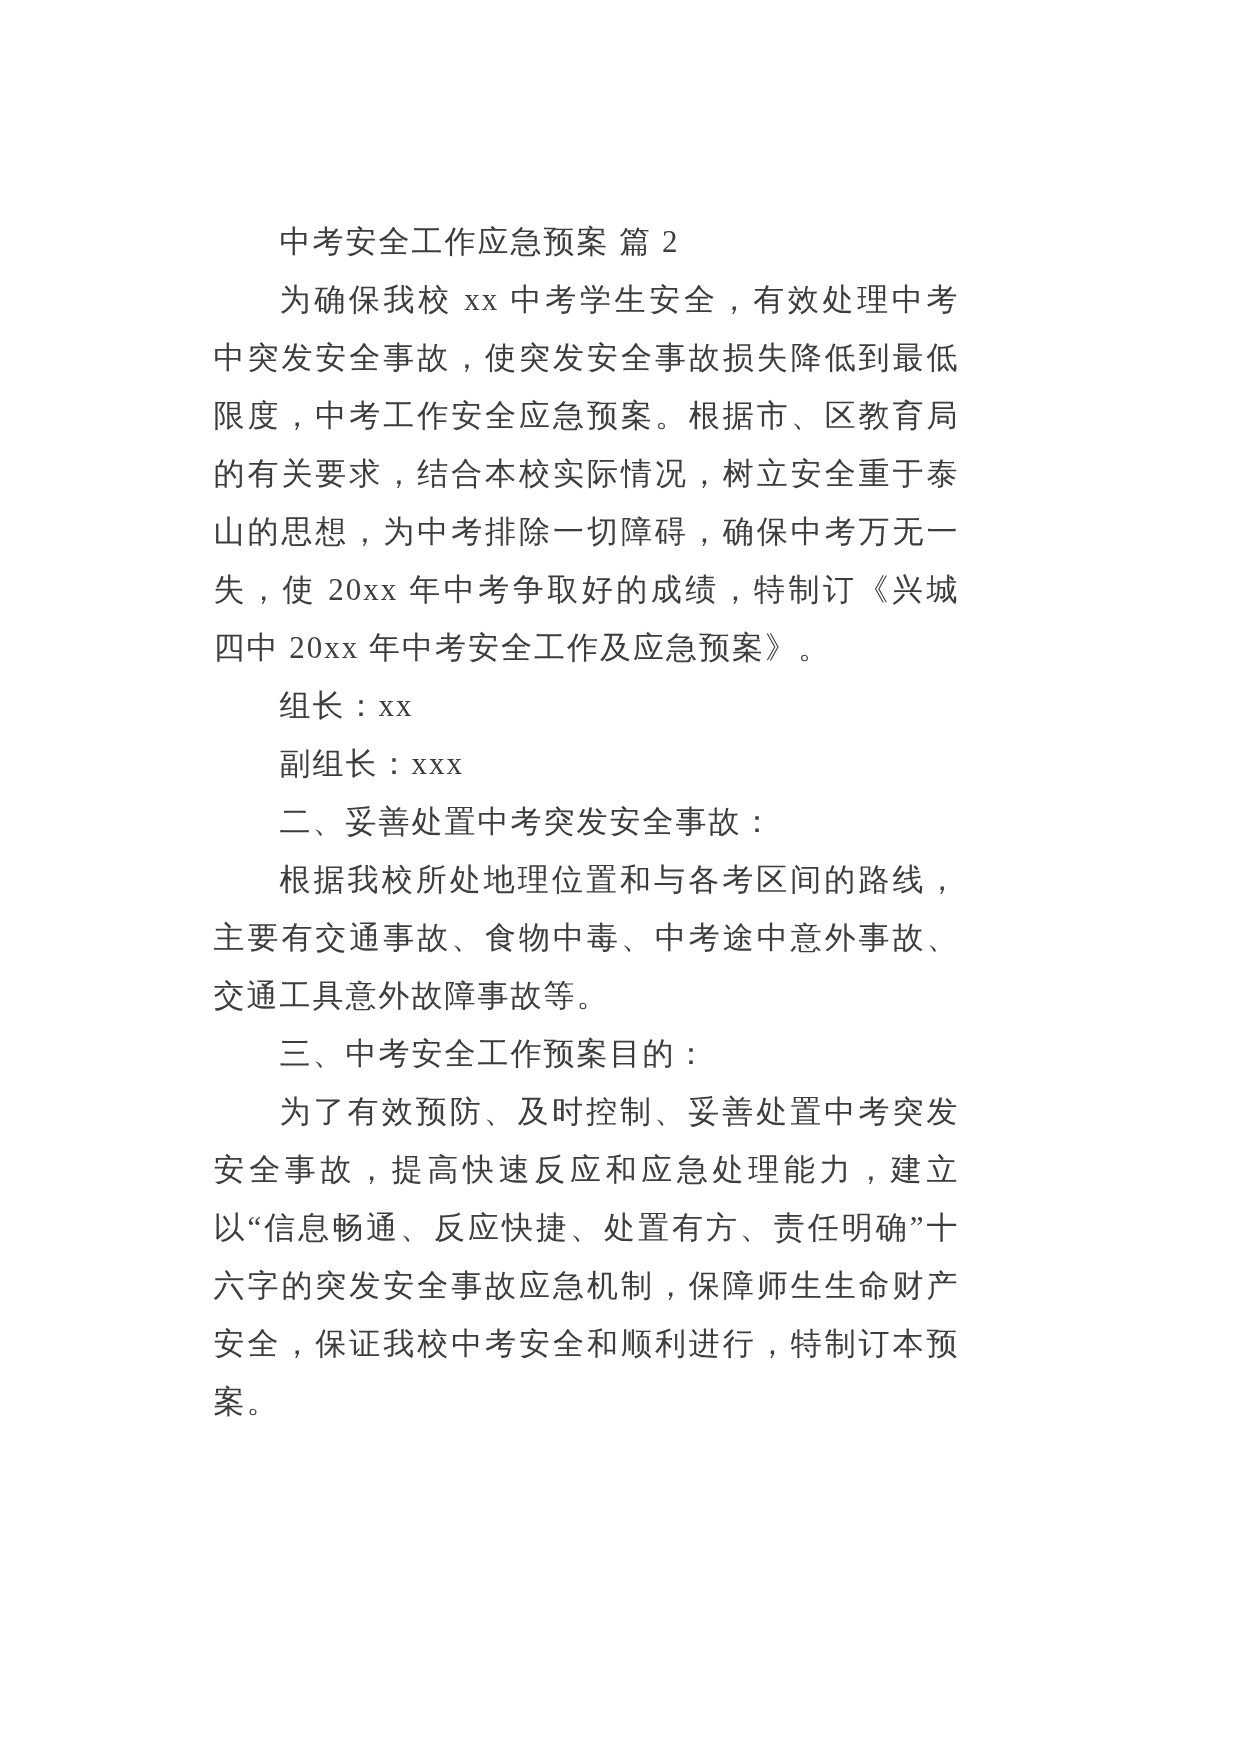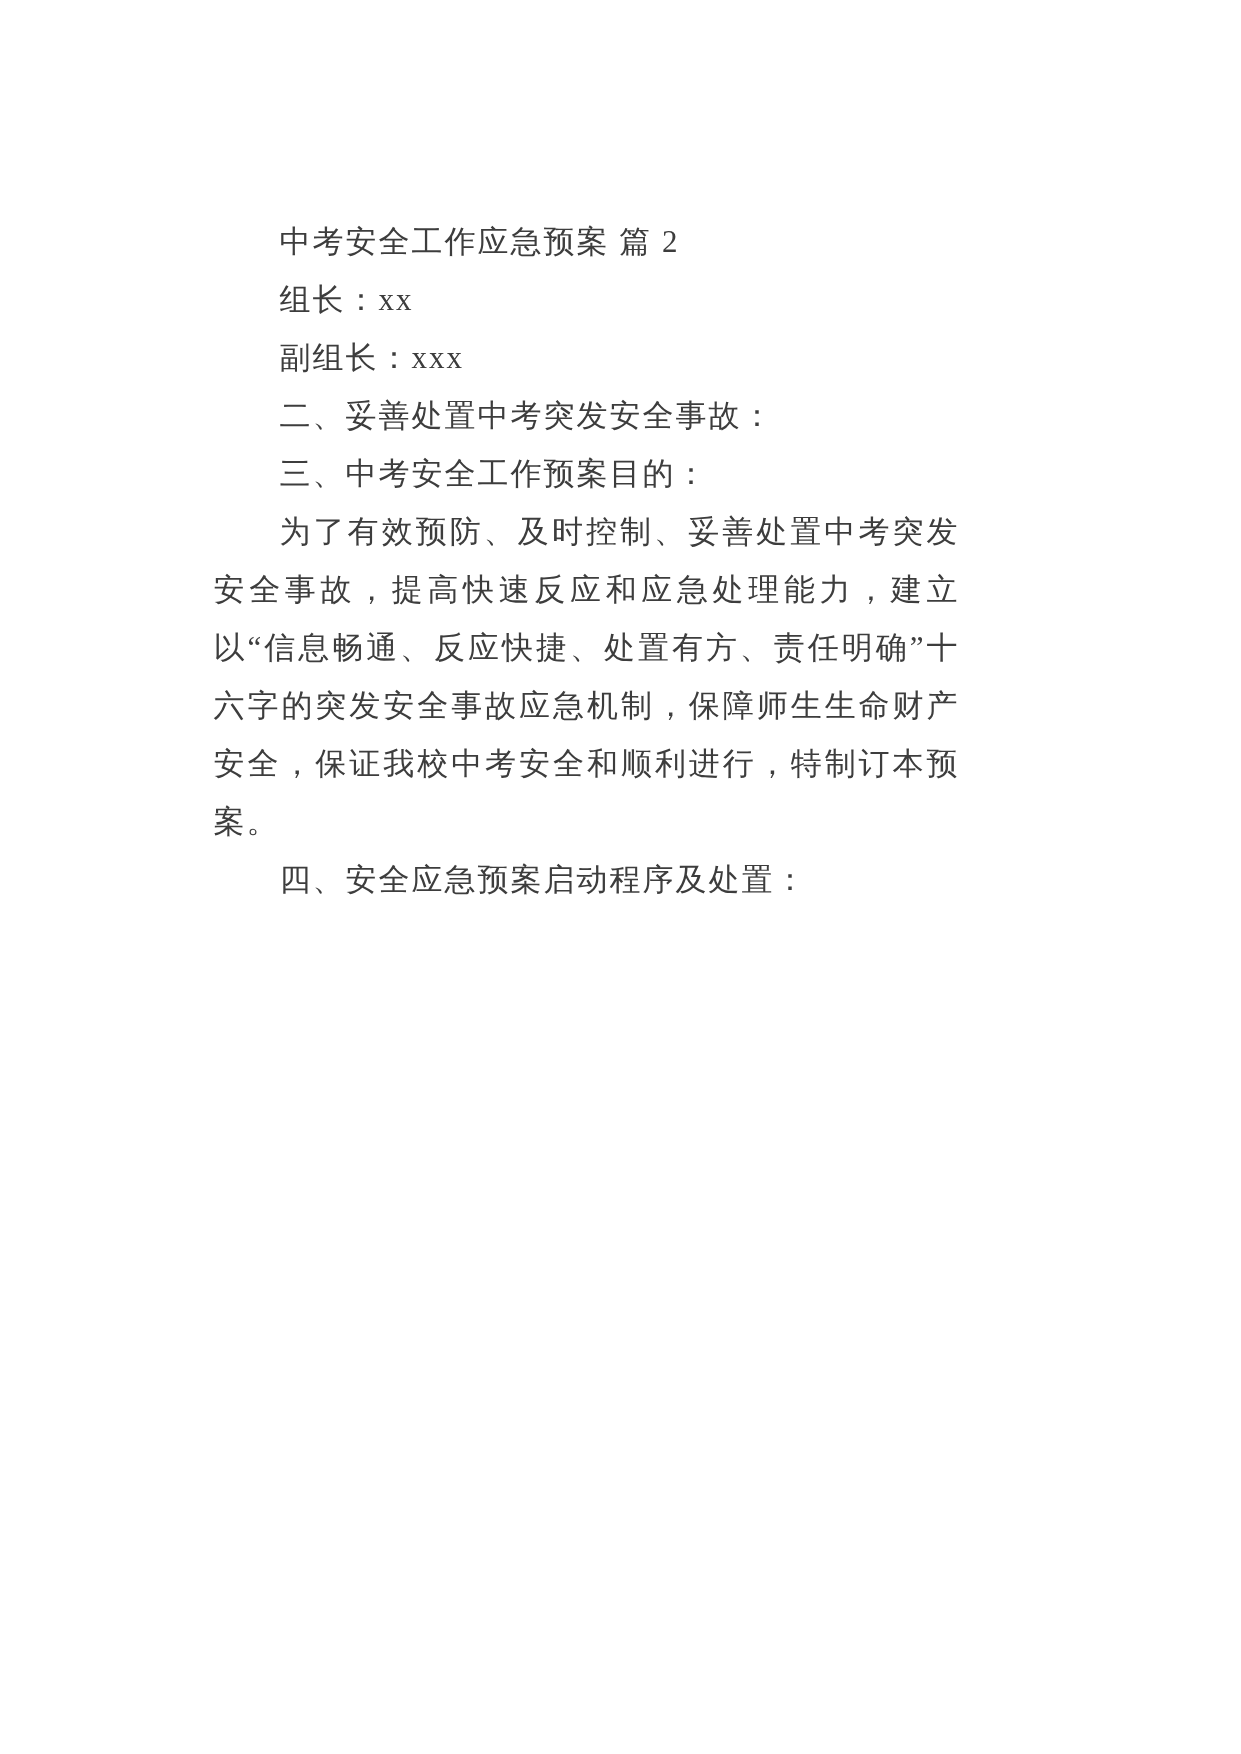--- a/index.html
+++ b/index.html
@@ -28,19 +28,20 @@
     text-align: justify;
     text-indent: 66px;
     word-break: normal;
   }
 </style>
 </head>
 <body>
 
 <div class="page">
   <p class="para">中考安全工作应急预案 篇 2</p>
+  <p class="para">为确保我校 xx 中考学生安全，有效处理中考中突发安全事故，使突发安全事故损失降低到最低限度，中考工作安全应急预案。根据市、区教育局的有关要求，结合本校实际情况，树立安全重于泰山的思想，为中考排除一切障碍，确保中考万无一失，使 20xx 年中考争取好的成绩，特制订《兴城四中 20xx 年中考安全工作及应急预案》。</p>
   <p class="para">组长：xx</p>
   <p class="para">副组长：xxx</p>
   <p class="para">二、妥善处置中考突发安全事故：</p>
+  <p class="para">根据我校所处地理位置和与各考区间的路线，主要有交通事故、食物中毒、中考途中意外事故、交通工具意外故障事故等。</p>
   <p class="para">三、中考安全工作预案目的：</p>
   <p class="para">为了有效预防、及时控制、妥善处置中考突发安全事故，提高快速反应和应急处理能力，建立以“信息畅通、反应快捷、处置有方、责任明确”十六字的突发安全事故应急机制，保障师生生命财产安全，保证我校中考安全和顺利进行，特制订本预案。</p>
-  <p class="para">四、安全应急预案启动程序及处置：</p>
 </div>
 
 </body></html>

